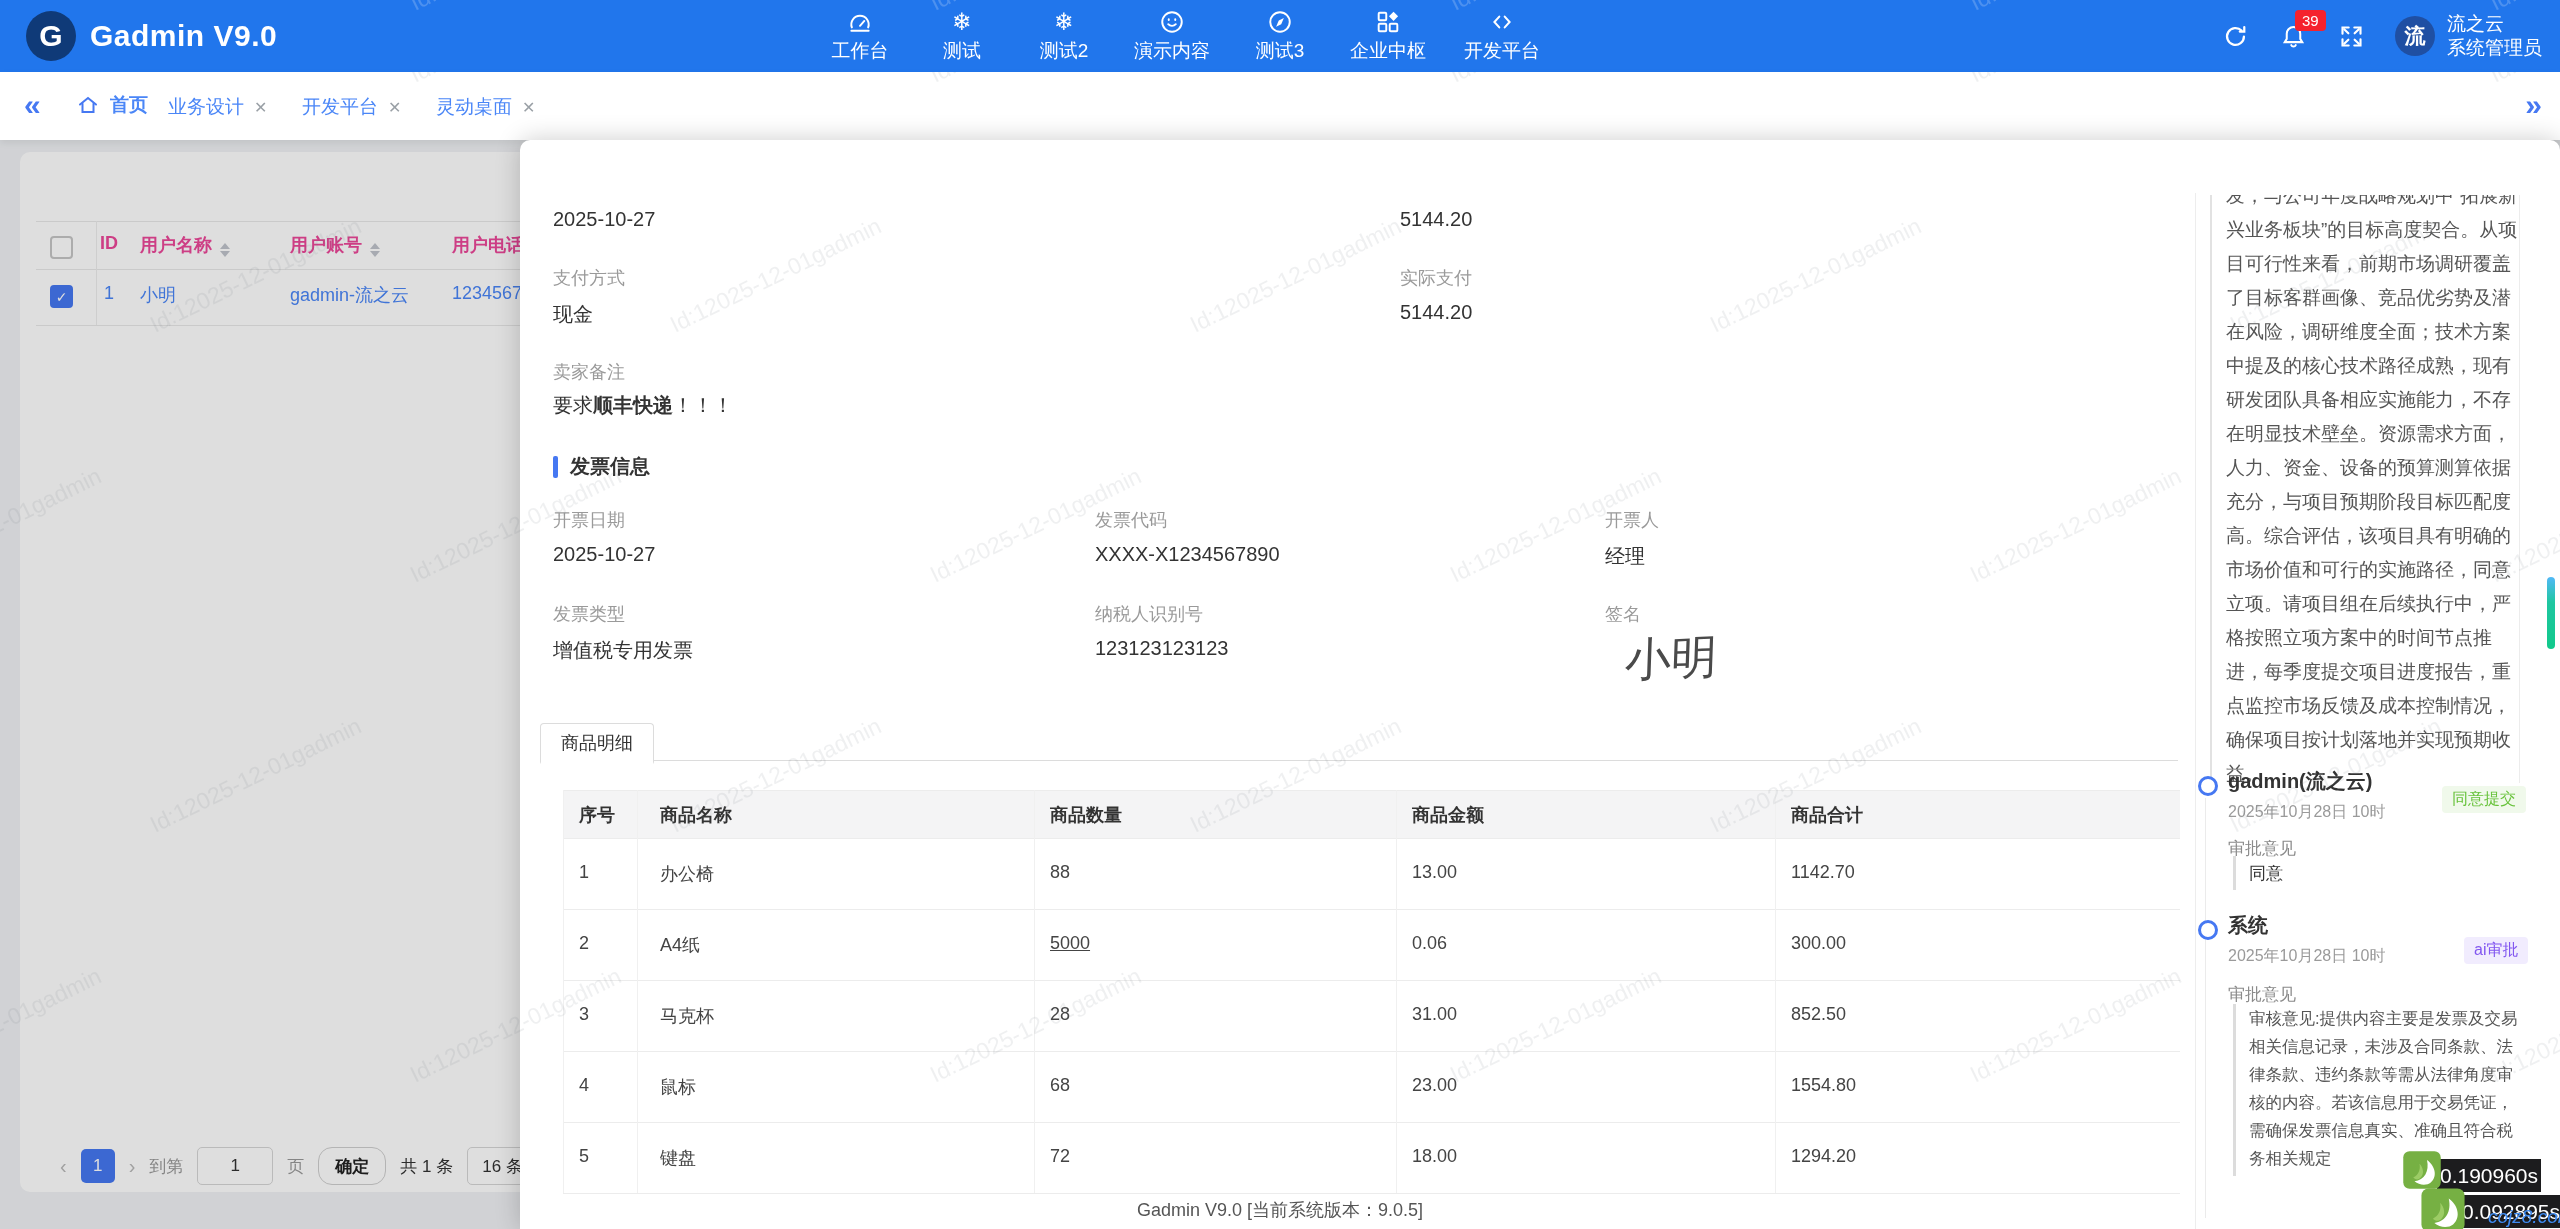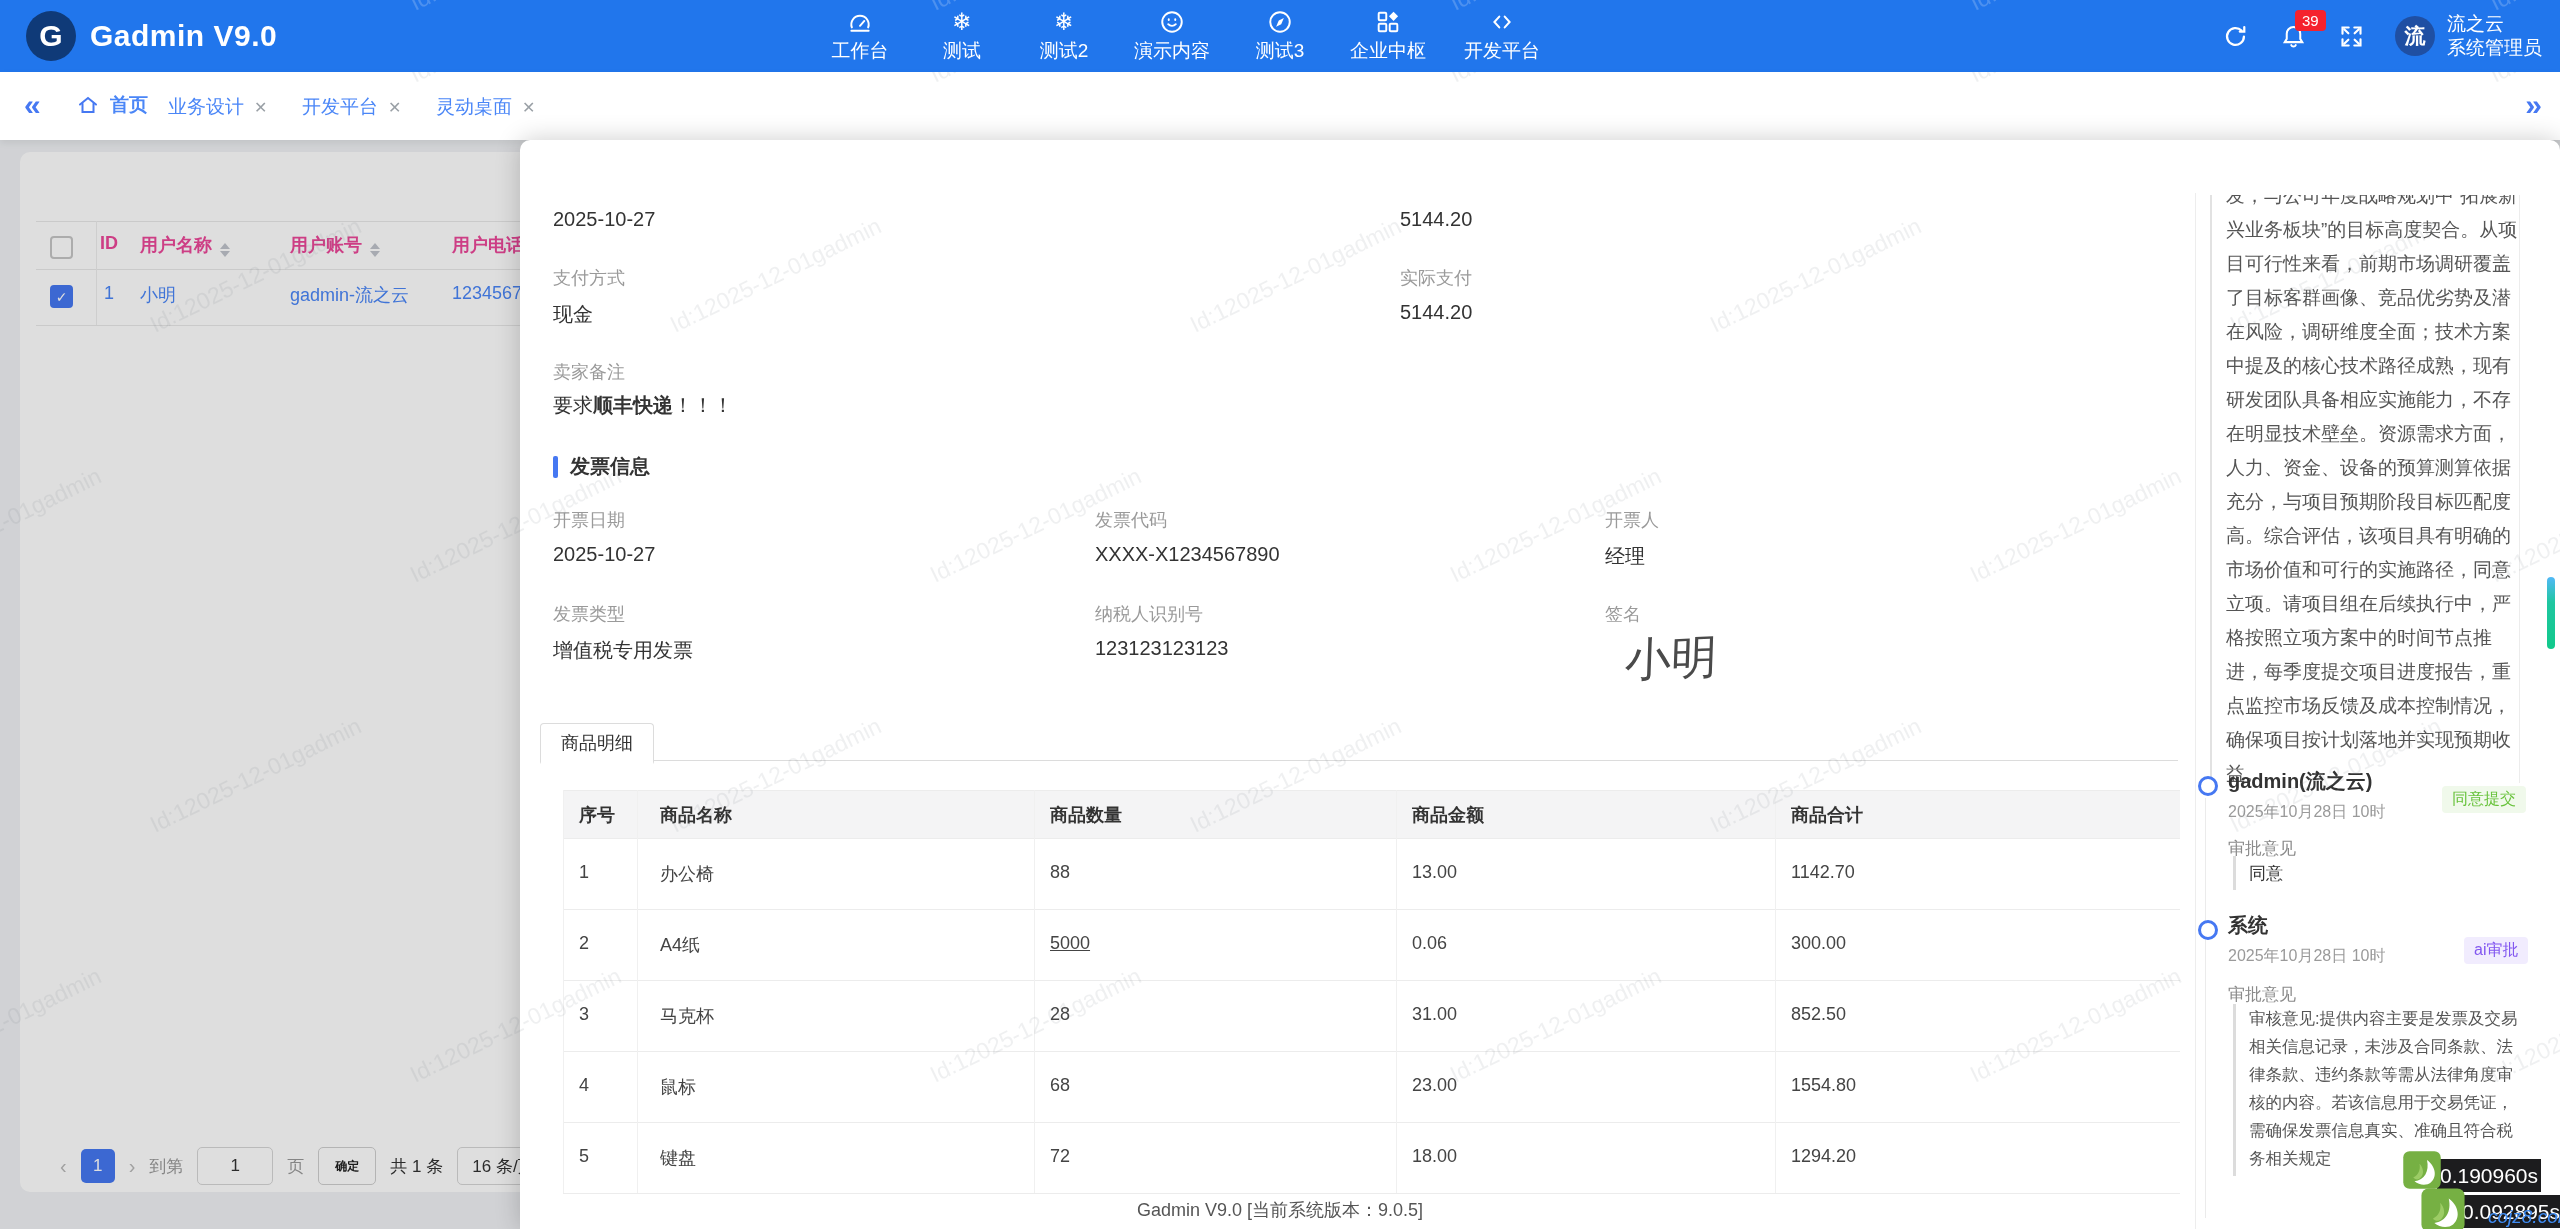--- a/index.html
+++ b/index.html
@@ -41,21 +41,21 @@
   .lt-c{position:absolute;font-size:18px;color:#4a86f7;}
   .cbox{position:absolute;width:19px;height:19px;border:2px solid #c6c6c6;border-radius:4px;background:#fff;}
   .cbox.checked{background:#4678f2;border-color:#4678f2;color:#fff;font-size:14px;display:flex;align-items:center;justify-content:center;}
   .sortcaret{display:inline-flex;flex-direction:column;gap:2px;margin-left:8px;vertical-align:2px;}
   .sortcaret i{width:0;height:0;border-left:5px solid transparent;border-right:5px solid transparent;}
   .sortcaret .up{border-bottom:6px solid #c0c4cc;} .sortcaret .dn{border-top:6px solid #c0c4cc;}
   .pager{position:absolute;left:40px;top:995px;display:flex;align-items:center;gap:14px;font-size:17px;color:#999;}
   .pg-arrow{color:#b8b8b8;font-size:20px;}
   .pg-cur{width:34px;height:34px;background:#4678f2;color:#fff;border-radius:5px;display:flex;align-items:center;justify-content:center;font-size:17px;}
   .pg-input{width:70px;height:34px;border:1px solid #d6d6d6;border-radius:5px;text-align:center;font-size:17px;color:#333;background:#fff;}
-  .pg-btn{height:36px;padding:0 16px;border:1px solid #cfcfcf;border-radius:5px;background:#fff;color:#222;font-weight:bold;font-size:12px;display:flex;align-items:center;}
+  .pg-btn{height:36px;padding:0 16px;border:1px solid #cfcfcf;border-radius:14px;background:#fff;color:#222;font-weight:bold;font-size:17px;display:flex;align-items:center;}
   .pg-total{color:#333;}
   .pg-size{height:36px;padding:0 14px;border:1px solid #d6d6d6;border-radius:5px;background:#fff;color:#333;display:flex;align-items:center;font-size:17px;}
   #dim{position:absolute;left:0;top:140px;width:2560px;height:1089px;background:rgba(0,0,0,0.13);z-index:20;}
   
   #modal{position:absolute;left:520px;top:140px;width:2040px;height:1089px;background:#fff;border-radius:10px 10px 0 0;box-shadow:0 0 26px rgba(0,0,0,.20);z-index:30;}
   .m-hdr{position:absolute;left:0;top:0;width:2040px;height:53px;border-bottom:1px solid #ececec;}
   .m-title{position:absolute;left:22px;top:14px;font-size:20px;color:#333;}
   .m-close{position:absolute;left:1980px;top:10px;width:30px;height:30px;cursor:pointer;}
   .lbl{position:absolute;font-size:18px;color:#9a9a9a;}
   .val{position:absolute;font-size:20px;color:#333;}

